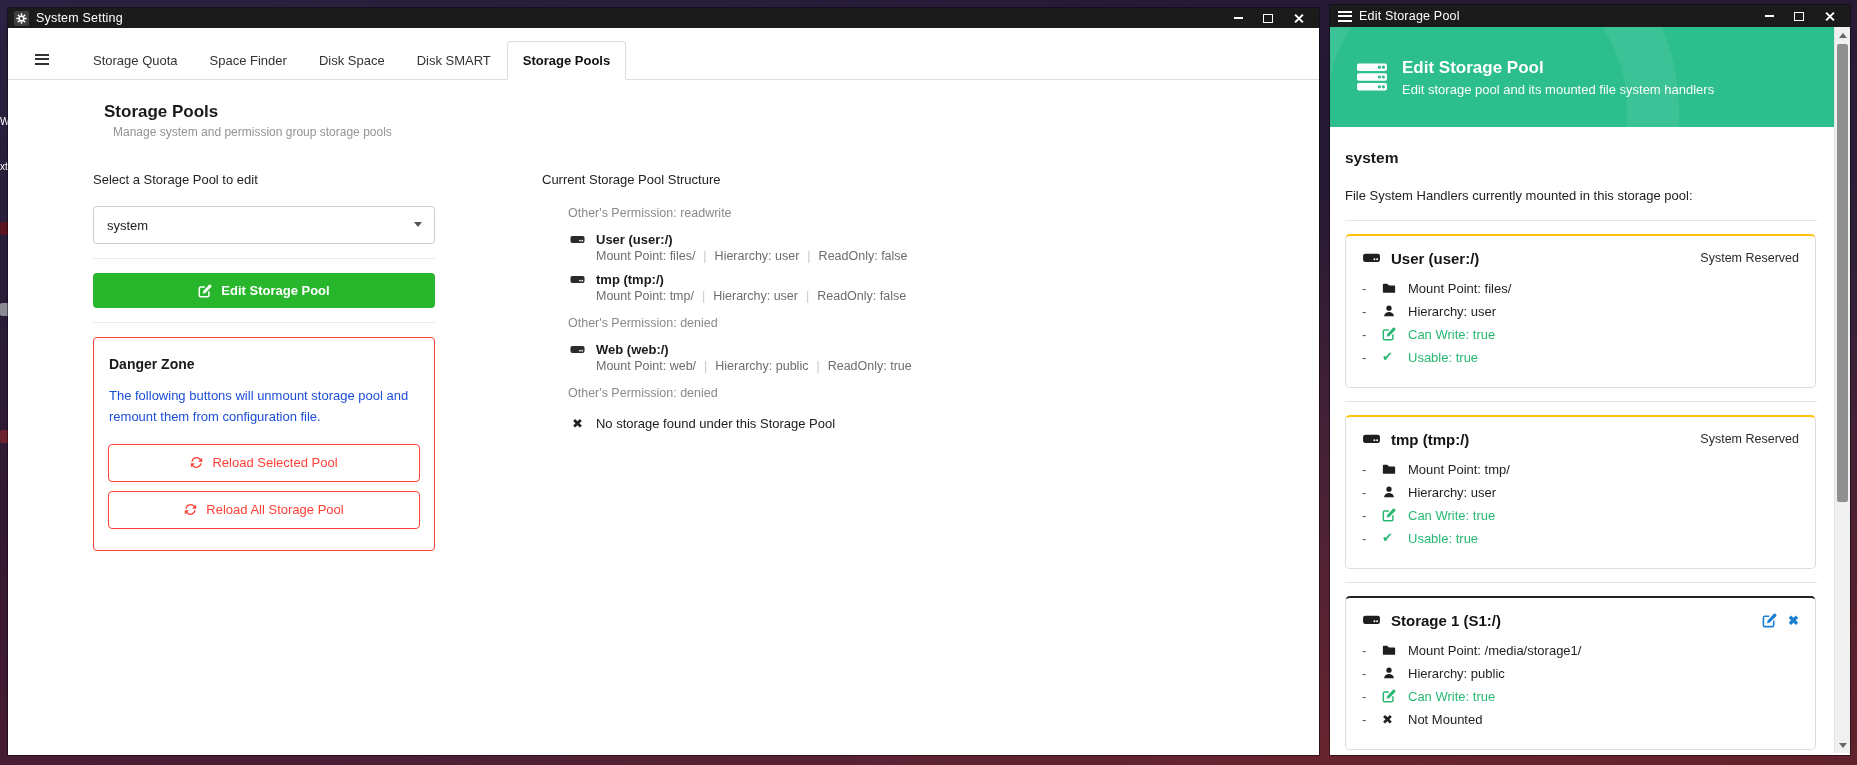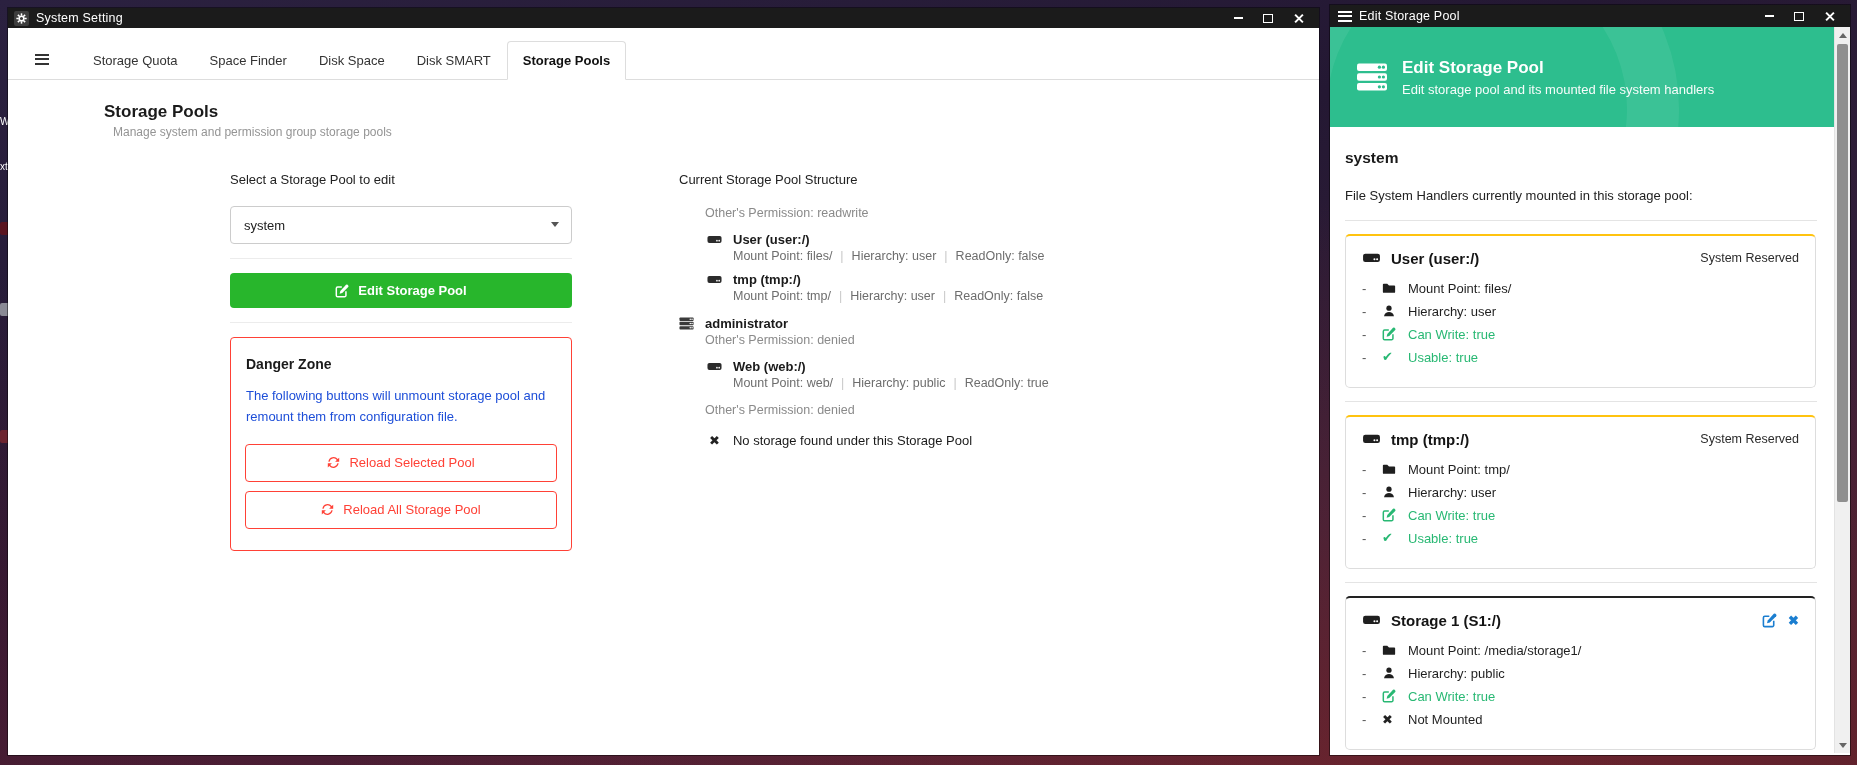--- a/index.html
+++ b/index.html
@@ -33,21 +33,21 @@
   #win-left{position:absolute;left:8px;top:8px;width:1311px;height:747px;background:#fff;box-shadow:0 0 0 1px rgba(0,0,0,.45);}
   .app-icon{width:15px;height:15px;background:#3d3d3d;border-radius:2px;display:flex;align-items:center;justify-content:center;}
   .lw-content{height:727px;background:#fff;overflow:hidden;}
   .tabbar{display:flex;align-items:flex-end;border-bottom:1px solid #ddd;padding:13px 0 0 19px;}
   .hamburger{margin:0 28px 12px 8px;}
   .tab{font-size:13px;color:#333;padding:11px 15px;border:1px solid transparent;margin-bottom:-1px;cursor:default;}
   .tab.active{font-weight:bold;color:#111;background:#fff;border:1px solid #ddd;border-bottom:1px solid #fff;border-radius:4px 4px 0 0;}
   .main{padding:22px 0 0 85px;}
   .page-title{font-size:17px;font-weight:bold;color:#1a1a1a;margin:0 0 3px 11px;}
   .page-sub{font-size:12px;color:#949494;margin-left:20px;}
-  .cols{display:flex;margin-top:33px;justify-content:flex-end;}
+  .cols{display:flex;margin-top:33px;}
   .col-left{width:342px;flex:none;}
   .field-label{font-size:13px;color:#222;margin-bottom:19px;}
   .select{height:36px;border:1px solid #ccc;border-radius:4px;display:flex;align-items:center;padding:0 13px;font-size:13px;color:#222;position:relative;cursor:default;}
   .select .caret{position:absolute;right:12px;top:15px;width:0;height:0;border-left:4.5px solid transparent;border-right:4.5px solid transparent;border-top:5px solid #555;}
   .hr-light{border:none;border-top:1px solid #ececec;margin:14px 0;}
   .btn-green{height:35px;background:#28b62c;border-radius:4px;color:#fff;font-weight:bold;font-size:13px;display:flex;align-items:center;justify-content:center;gap:9px;cursor:default;}
   .danger-card{border:1px solid #ff4136;border-radius:4px;padding:16px 14px 12px;margin-top:3px;}
   .danger-title{font-size:14px;font-weight:bold;color:#1a1a1a;margin:2px 1px 14px;}
   .danger-text{font-size:13px;color:#1d4ed8;line-height:1.6;margin:0 1px 16px;}
   .btn-outline-red{height:36px;border:1px solid #ff4136;border-radius:4px;background:#fff;color:#ff4136;font-size:13px;display:flex;align-items:center;justify-content:center;gap:9px;margin-bottom:9px;cursor:default;}
@@ -236,36 +236,20 @@
                   <div class="st-name">tmp (tmp:/)</div>
                   <div class="st-meta">
                     <span>Mount Point: tmp/</span><span class="sep">|</span><span>Hierarchy: user</span><span class="sep">|</span><span>ReadOnly: false</span>
                   </div>
                 </div>
               </div>
             </div>
           </div>
 
           <div class="pool">
-            <div class="pool-head">
-              <svg class="icon-svg" width="15" height="15" viewBox="0 0 16 16" fill="#3a3a3a">
-                  <rect x="0.5" y="1.6" width="15" height="3.6" rx="0.8"></rect>
-                  <rect x="0.5" y="6.2" width="15" height="3.6" rx="0.8"></rect>
-                  <rect x="0.5" y="10.8" width="15" height="3.6" rx="0.8"></rect>
-                  <g fill="#fff">
-                    <circle cx="12" cy="3.4" r="0.8"></circle>
-                    <circle cx="13.9" cy="3.4" r="0.8"></circle>
-                    <circle cx="12" cy="8" r="0.8"></circle>
-                    <circle cx="13.9" cy="8" r="0.8"></circle>
-                    <circle cx="12" cy="12.6" r="0.8"></circle>
-                    <circle cx="13.9" cy="12.6" r="0.8"></circle>
-                  </g>
-                </svg>
-              <span class="pool-name">administrator</span>
-            </div>
             <div class="pool-perm">Other's Permission: denied</div>
             <div class="storages">
               <div class="storage">
                 <svg class="icon-svg" width="15" height="15" viewBox="0 0 16 16" fill="#2b2b2b">
                     <rect x="0.5" y="4.2" width="15" height="7.4" rx="2"></rect>
                     <g fill="#fff">
                       <circle cx="10.6" cy="9.2" r="0.9"></circle>
                       <circle cx="13" cy="9.2" r="0.9"></circle>
                     </g>
                   </svg>

